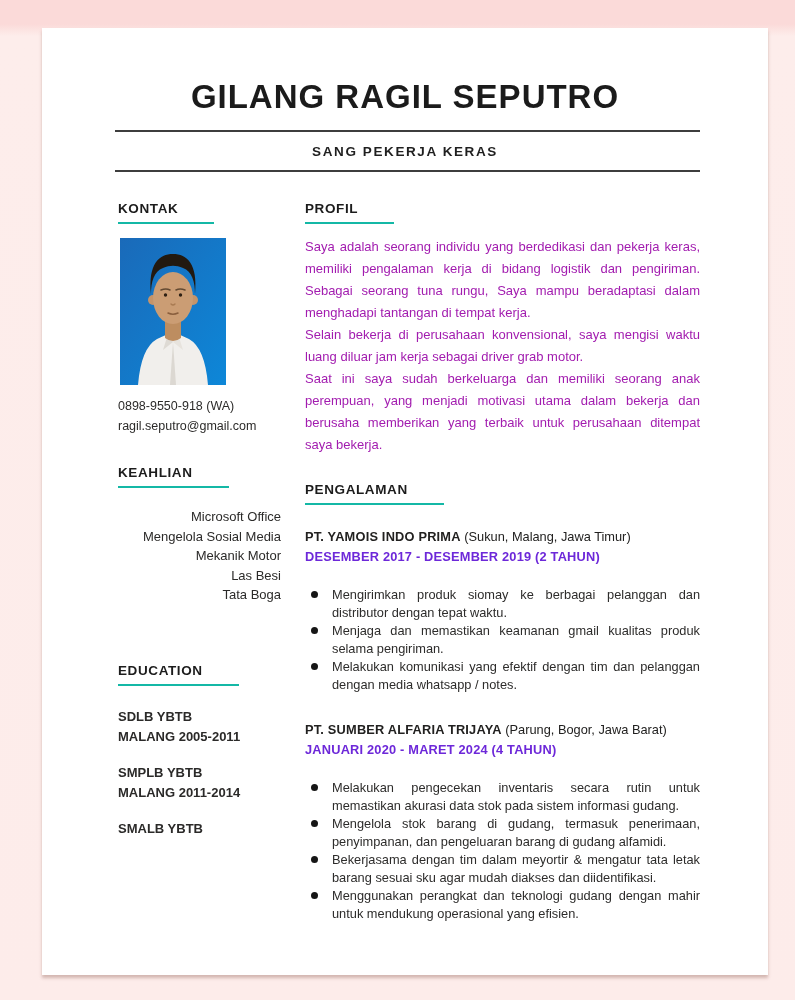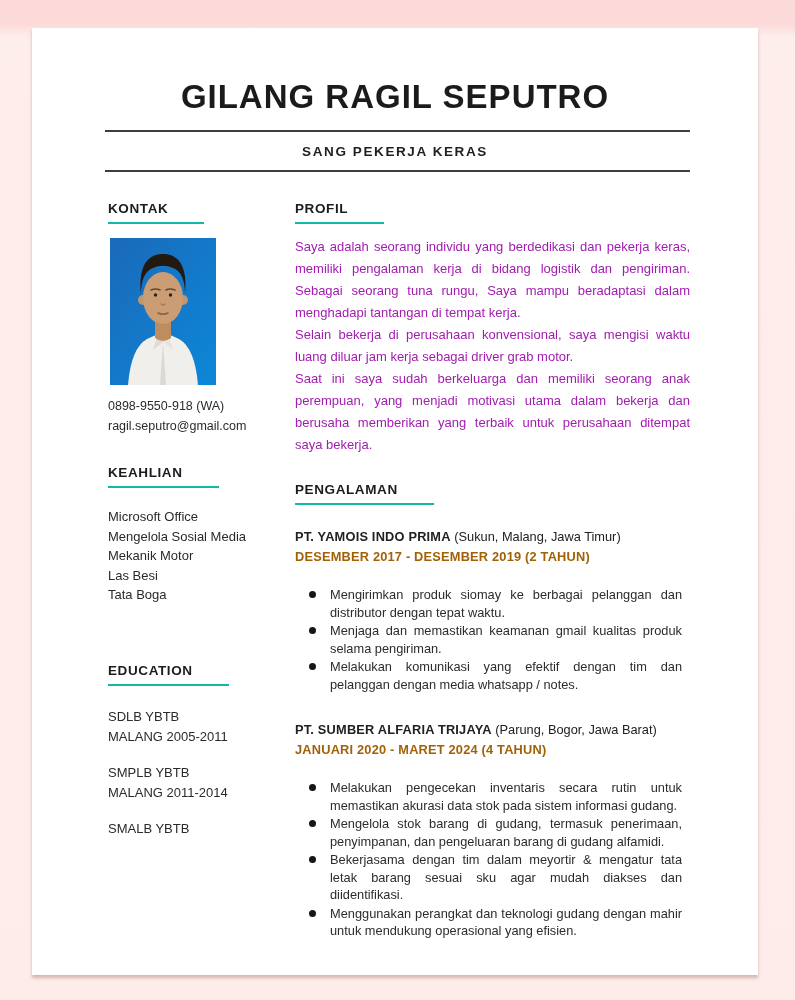--- a/index.html
+++ b/index.html
@@ -3,21 +3,21 @@
 <meta charset="utf-8">
 <style>
   html, body { margin:0; padding:0; }
   body {
     width:795px; height:1000px; position:relative; overflow:hidden;
     background:linear-gradient(180deg,#fbdad9 0px,#fbdad9 24px,#fdedeb 36px,#fdecea 100%);
     font-family:"Liberation Sans", sans-serif;
     -webkit-font-smoothing:antialiased;
   }
   .page {
-    position:absolute; left:32px; top:28px; width:726px; height:947px;
+    position:absolute; left:42px; top:28px; width:726px; height:947px;
     background:#ffffff; box-shadow:0 3px 3px rgba(160,118,108,0.45);
     overflow:hidden; color:#2d2c2b;
   }
   h1.name {
     margin:50px 0 0; text-align:center; font-size:33px; font-weight:bold;
     letter-spacing:1px; color:#1b1b1b;
   }
   .rule { margin:0 68px 0 73px; border-top:2px solid #3e3e3e; }
   .rule-top { margin-top:14px; }
   .tagline {
@@ -31,37 +31,37 @@
   .section-heading {
     display:inline-block; font-size:13.5px; font-weight:bold; letter-spacing:0.6px;
     color:#1c1c1c; border-bottom:2px solid #14b8a6; padding:0 36px 6px 0; margin:0;
     white-space:nowrap;
   }
   
   .photo { display:block; width:106px; height:147px; margin:14px 0 0 2px; }
   .contact-lines { margin-top:11px; font-size:12.5px; line-height:20px; color:#2c2b2a; }
   .email { text-decoration:none; color:#2c2b2a; }
   .skills-block { margin-top:27px; }
-  .skills-list { list-style:none; margin:19px 0 0; padding:0; font-size:13px; line-height:19.5px; color:#2b2a29; }
+  .skills-list { list-style:none; margin:19px 0 0; padding:0; font-size:13px; line-height:19.5px; color:#2b2a29;text-align:right; }
   .education-block { margin-top:56px; }
-  .edu-list { margin:21px 0 0; }
+  .edu-list { margin:21px 0 0;font-weight:bold; }
   .edu-item { margin-bottom:16px; font-size:13px; line-height:20px; color:#2b2a29; }
 
   
   .profile-text { margin-top:12px; }
   .profile-text p { margin:0; font-size:13px; line-height:22px; text-align:justify; color:#a21caf; }
   .experience-block { margin-top:24px; }
   .job { margin-top:22px; }
   .job + .job { margin-top:27px; }
   .job-header { font-size:12.8px; line-height:20px; color:#222120; }
   .company { font-weight:bold; letter-spacing:0.2px; }
   .location { font-weight:normal; }
-  .period { font-weight:bold; font-size:12.8px; line-height:20px; letter-spacing:0.2px; color:#a16207; }
+  .period { font-weight:bold; font-size:12.8px; line-height:20px; letter-spacing:0.2px; color:#6d28d9; }
   ul.bullets { list-style:none; margin:19px 0 0; padding:0; }
-  li.bullet { display:flex; margin:0 8px 1px; }
+  li.bullet { display:flex; margin:0 0 1px; }
   .dot { flex:none; width:7px; height:7px; border-radius:50%; background:#161616; margin:5px 0 0 6px; }
   .bullet-text { flex:1; margin-left:14px; font-size:12.8px; line-height:17.5px; text-align:justify; color:#2d2c2b; }
 </style>
 </head>
 <body>
 
 <div class="page">
 
   <h1 class="name">GILANG RAGIL SEPUTRO</h1>
   <div class="rule rule-top"></div>

